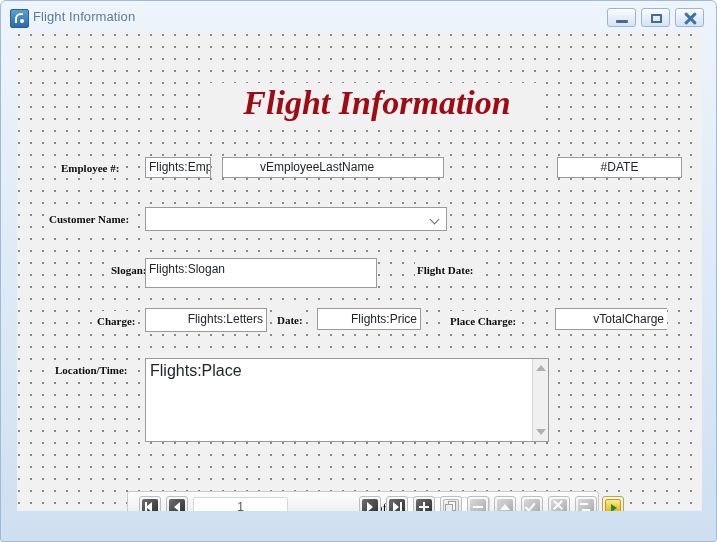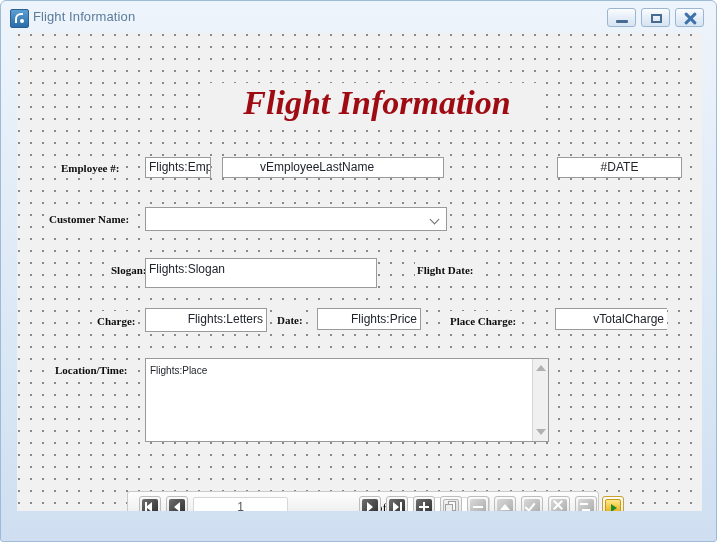--- a/index.html
+++ b/index.html
@@ -186,21 +186,21 @@
     left: 128px; top: 325px;
     width: 404px;
     height: 84px;
     box-sizing: border-box;
     background: #ffffff;
     border: 1px solid #9a9a9a;
   }
   #place-text {
     position: absolute;
     left: 4px; top: 4px;
-    font-size: 10px;
+    font-size: 16px;
     color: #21252b;
     line-height: 15px;
     white-space: nowrap;
   }
   #place-scroll {
     position: absolute;
     right: 0; top: 0;
     width: 16px;
     height: 82px;
     background: #f0f0f0;

